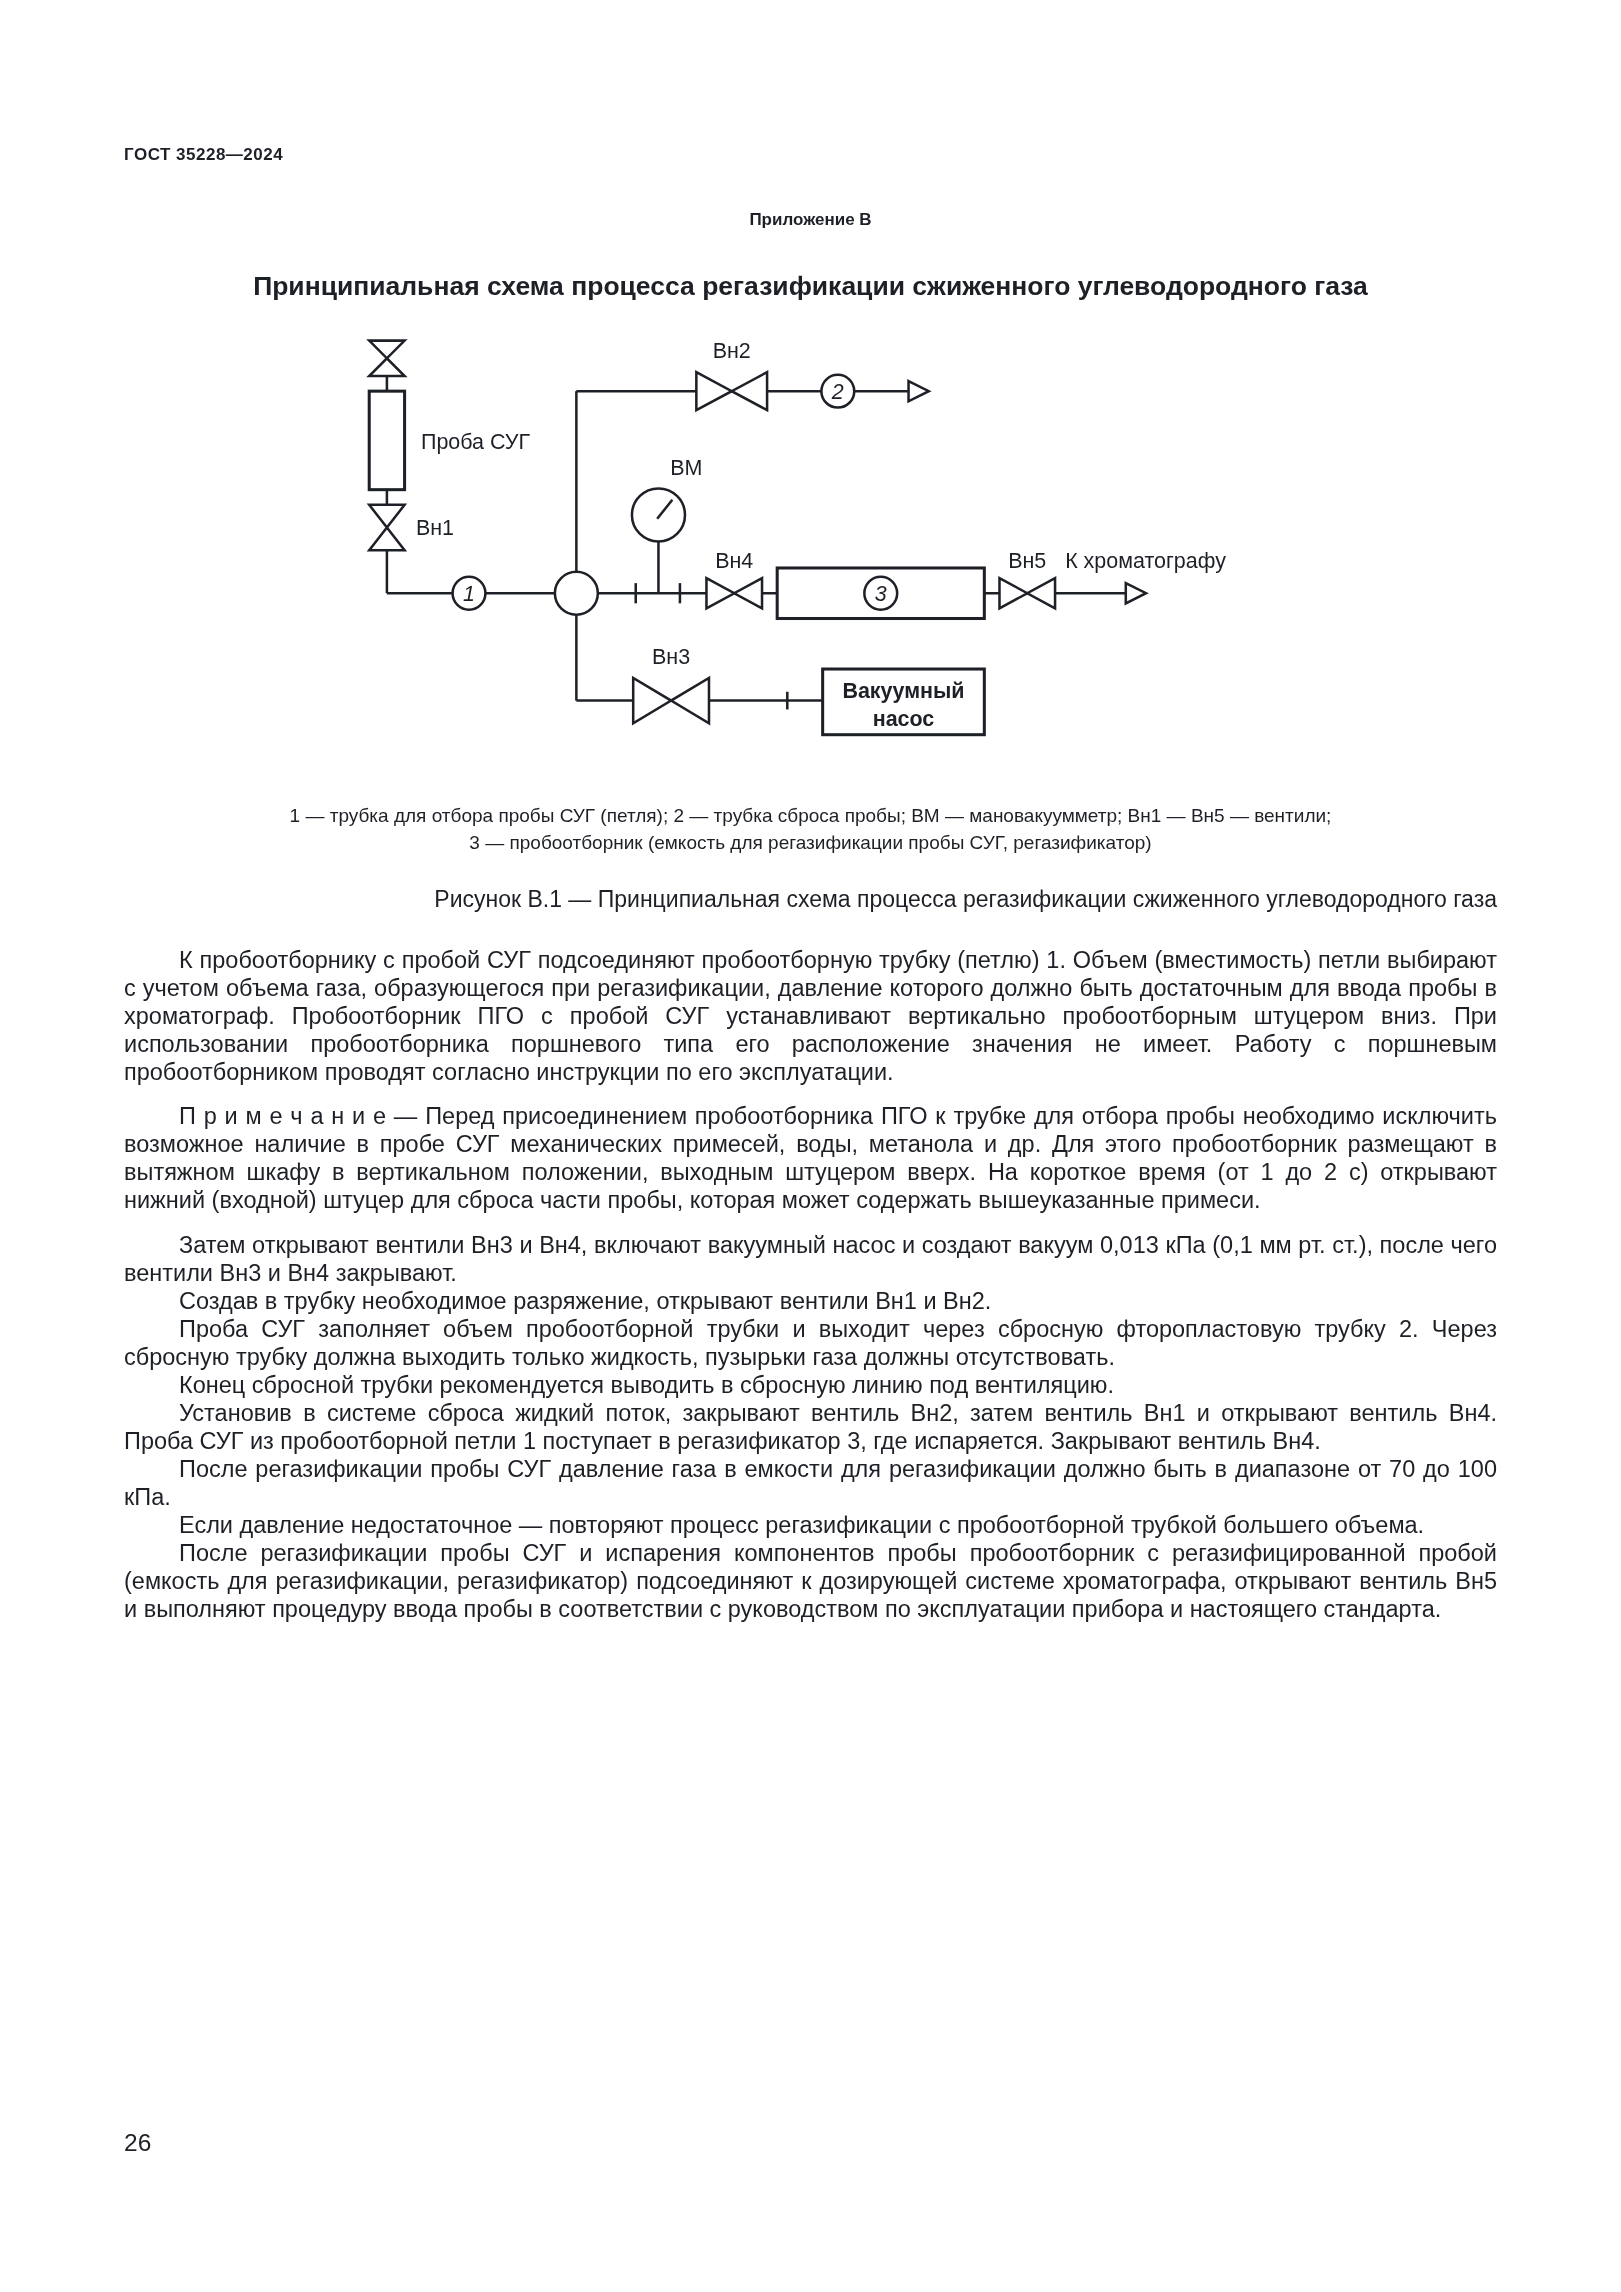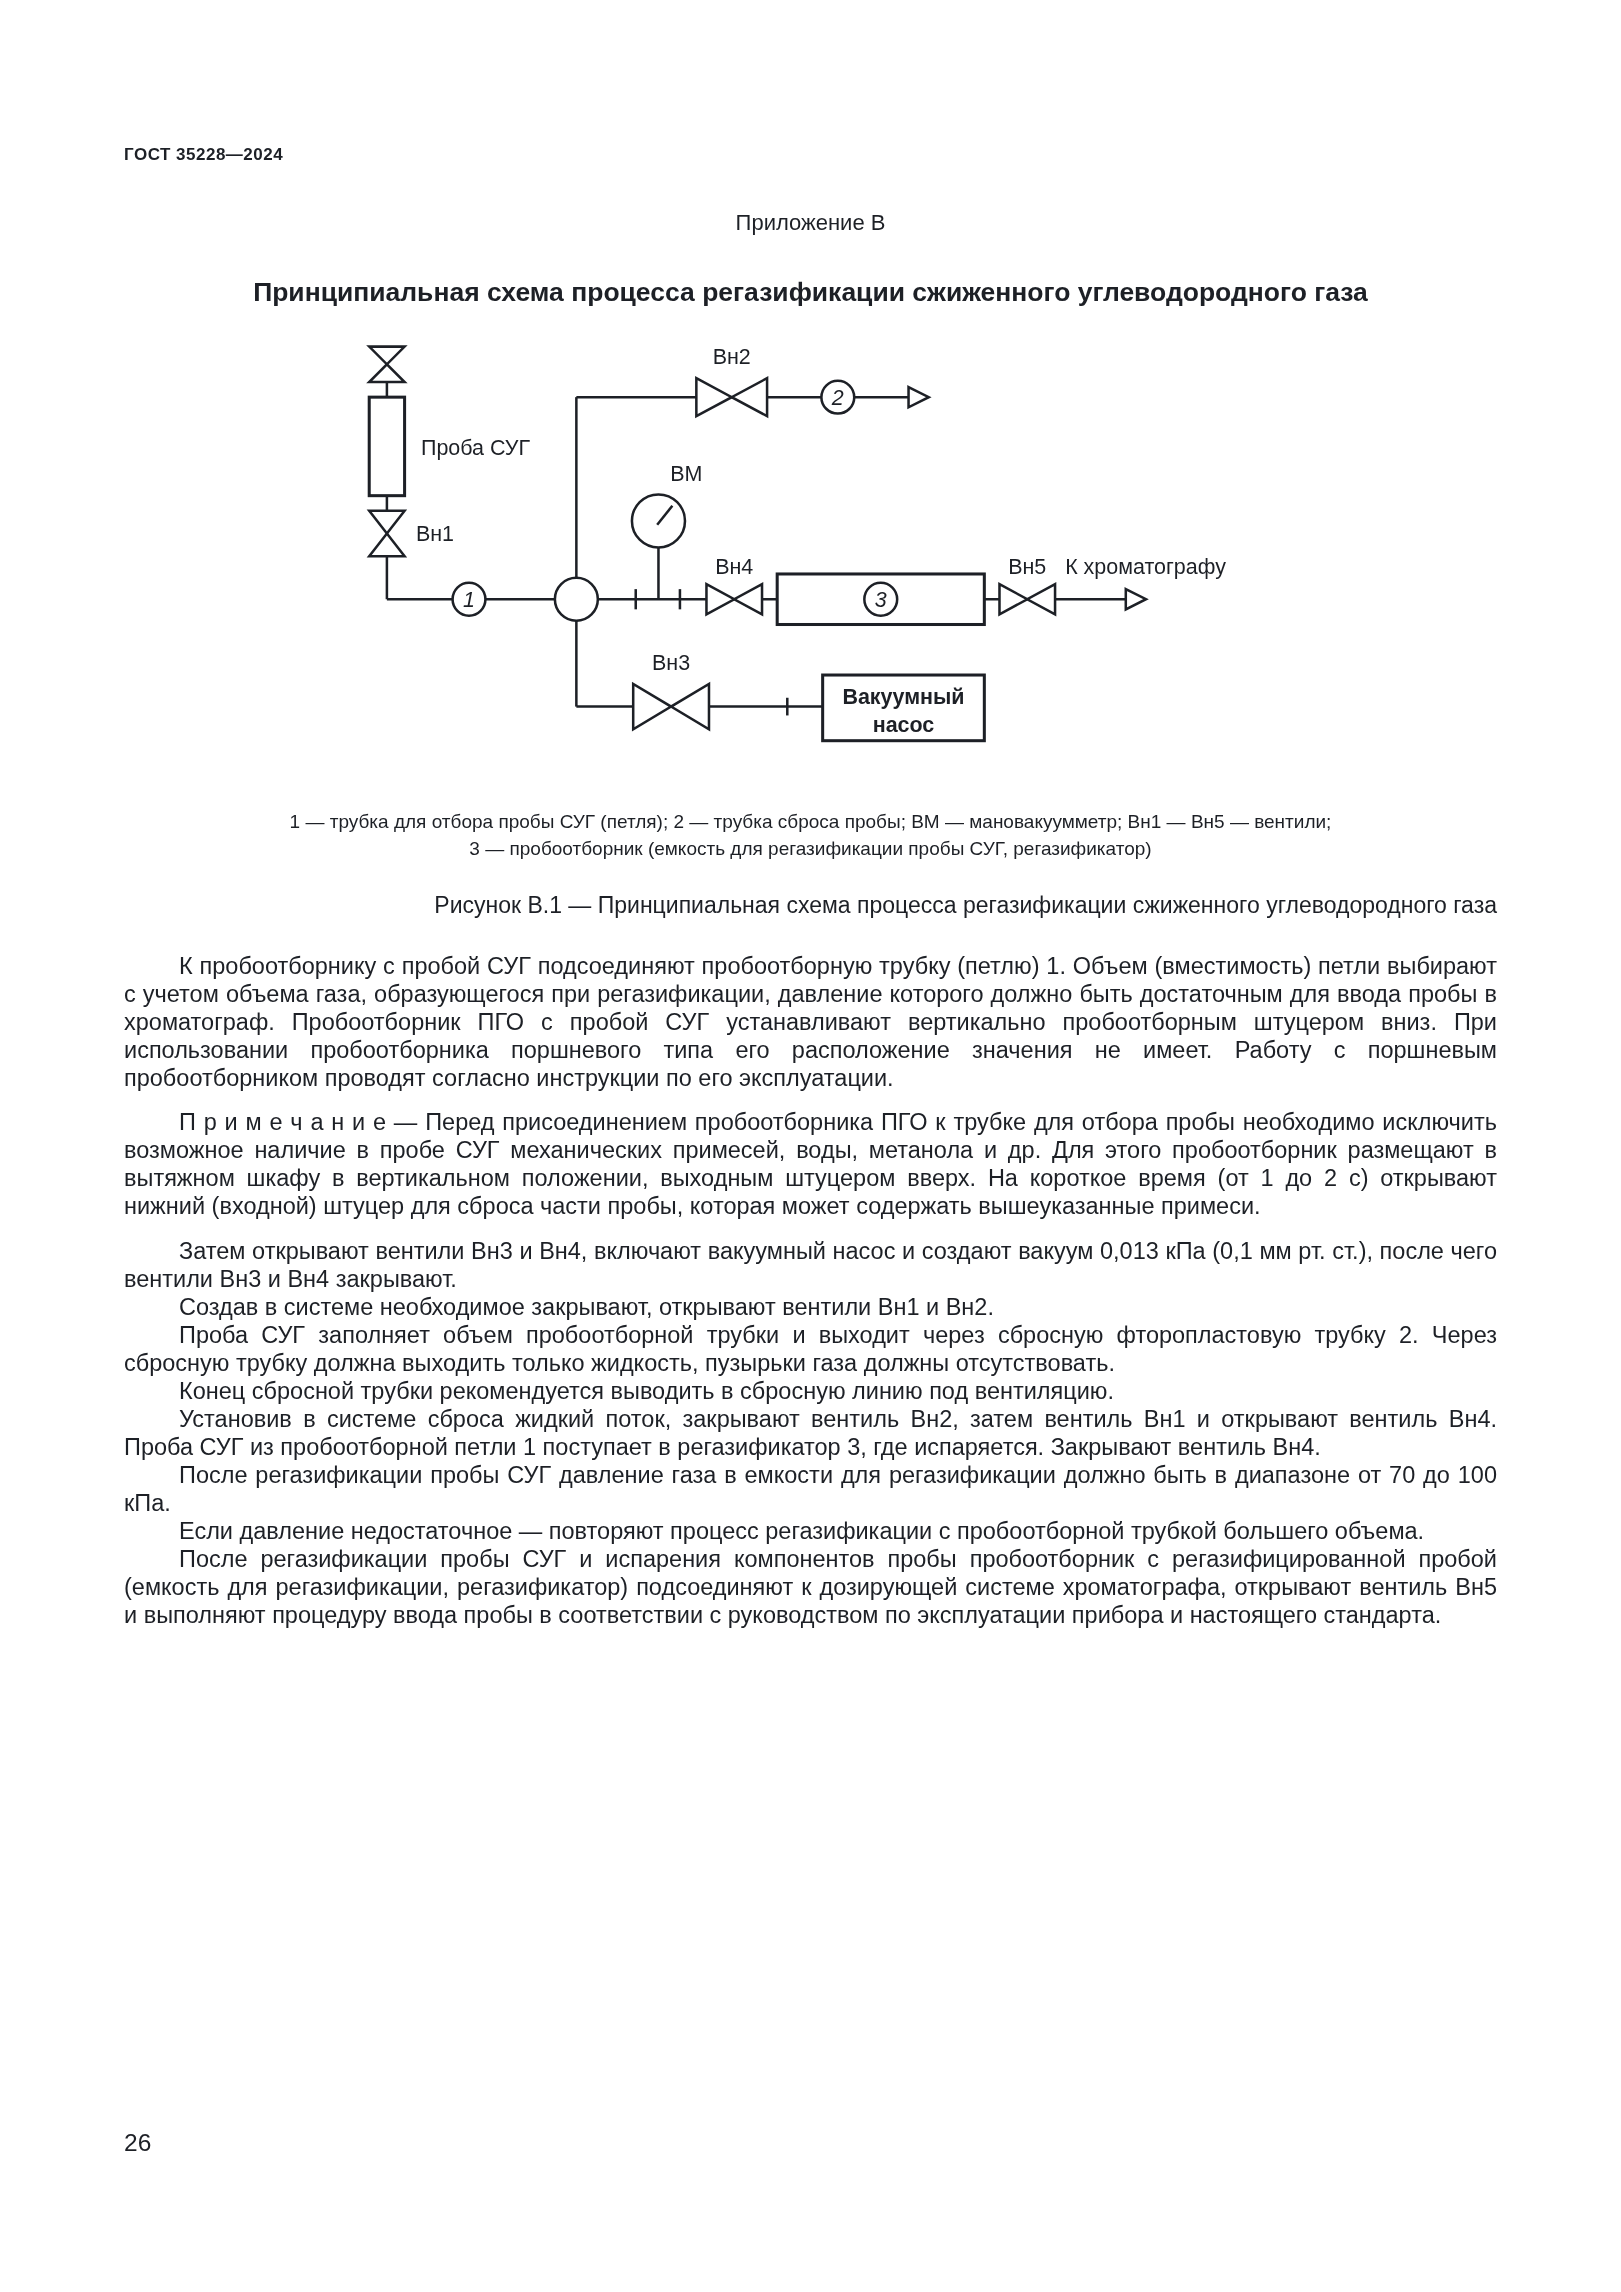--- a/index.html
+++ b/index.html
@@ -19,22 +19,22 @@
     overflow: hidden;
   }
   .running-header {
     font-size: 17px;
     font-weight: 700;
     letter-spacing: 0.5px;
   }
   .appendix-title {
     margin-top: 45px;
     text-align: center;
-    font-size: 22px;
-    font-weight: 400;
+    font-size: 17px;
+    font-weight: 700;
   }
   .appendix-subtitle {
     margin-top: 4.9px;
     text-align: center;
     font-size: 24.5px;
     font-weight: 700;
   }
   .section-heading {
     margin-top: 41px;
     text-align: center;
@@ -190,21 +190,21 @@
     <div>1 — трубка для отбора пробы СУГ (петля); 2 — трубка сброса пробы; ВМ — мановакуумметр; Вн1 — Вн5 — вентили;</div>
     <div>3 — пробоотборник (емкость для регазификации пробы СУГ, регазификатор)</div>
   </div>
 
   <div class="figure-caption">Рисунок В.1 — Принципиальная схема процесса регазификации сжиженного углеводородного газа</div>
 
   <div class="body-text">
     <p class="para">К пробоотборнику с пробой СУГ подсоединяют пробоотборную трубку (петлю) 1. Объем (вместимость) петли выбирают с учетом объема газа, образующегося при регазификации, давление которого должно быть достаточным для ввода пробы в хроматограф. Пробоотборник ПГО с пробой СУГ устанавливают вертикально пробоотборным штуцером вниз. При использовании пробоотборника поршневого типа его расположение значения не имеет. Работу с поршневым пробоотборником проводят согласно инструкции по его эксплуатации.</p>
     <p class="para gap">П р и м е ч а н и е — Перед присоединением пробоотборника ПГО к трубке для отбора пробы необходимо исключить возможное наличие в пробе СУГ механических примесей, воды, метанола и др. Для этого пробоотборник размещают в вытяжном шкафу в вертикальном положении, выходным штуцером вверх. На короткое время (от 1 до 2 с) открывают нижний (входной) штуцер для сброса части пробы, которая может содержать вышеуказанные примеси.</p>
     <p class="para gap">Затем открывают вентили Вн3 и Вн4, включают вакуумный насос и создают вакуум 0,013 кПа (0,1 мм рт. ст.), после чего вентили Вн3 и Вн4 закрывают.</p>
-    <p class="para">Создав в системе необходимое закрывают, открывают вентили Вн1 и Вн2.</p>
+    <p class="para">Создав в трубку необходимое разряжение, открывают вентили Вн1 и Вн2.</p>
     <p class="para">Проба СУГ заполняет объем пробоотборной трубки и выходит через сбросную фторопластовую трубку 2. Через сбросную трубку должна выходить только жидкость, пузырьки газа должны отсутствовать.</p>
     <p class="para">Конец сбросной трубки рекомендуется выводить в сбросную линию под вентиляцию.</p>
     <p class="para">Установив в системе сброса жидкий поток, закрывают вентиль Вн2, затем вентиль Вн1 и открывают вентиль Вн4. Проба СУГ из пробоотборной петли 1 поступает в регазификатор 3, где испаряется. Закрывают вентиль Вн4.</p>
     <p class="para">После регазификации пробы СУГ давление газа в емкости для регазификации должно быть в диапазоне от 70 до 100 кПа.</p>
     <p class="para">Если давление недостаточное — повторяют процесс регазификации с пробоотборной трубкой большего объема.</p>
     <p class="para">После регазификации пробы СУГ и испарения компонентов пробы пробоотборник с регазифицированной пробой (емкость для регазификации, регазификатор) подсоединяют к дозирующей системе хроматографа, открывают вентиль Вн5 и выполняют процедуру ввода пробы в соответствии с руководством по эксплуатации прибора и настоящего стандарта.</p>
   </div>
 
   <div class="page-number">26</div>
 

